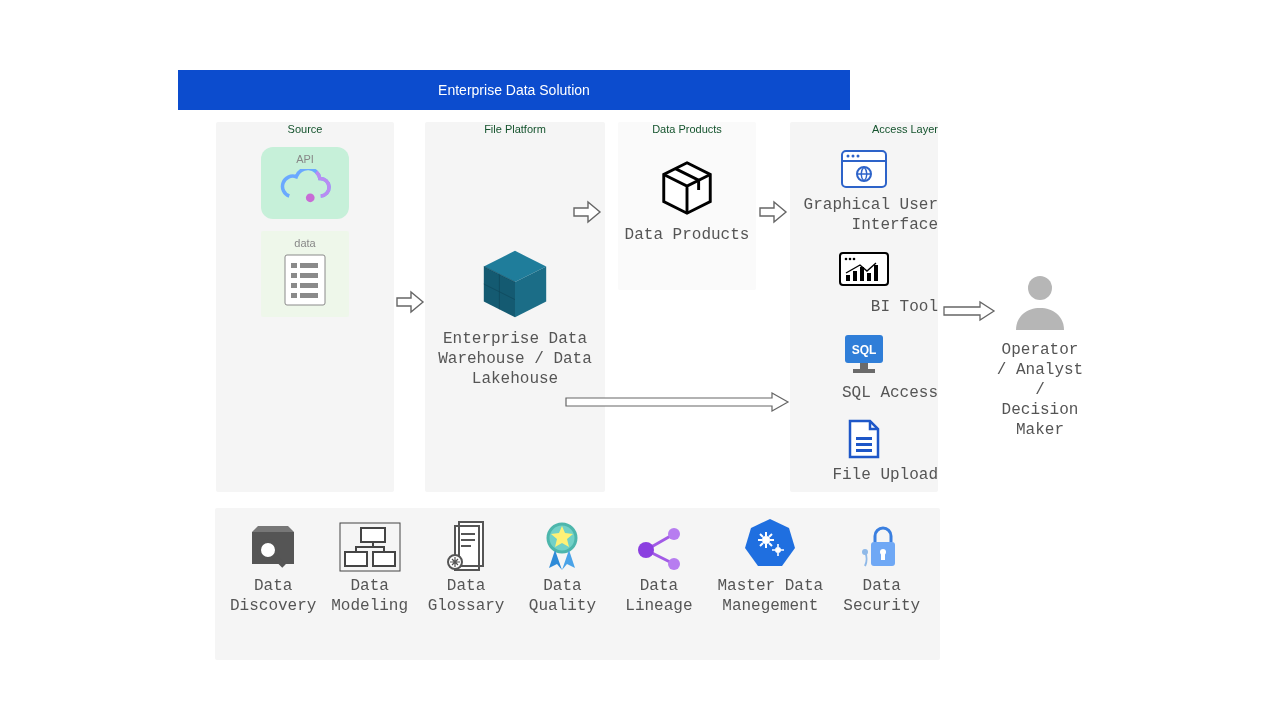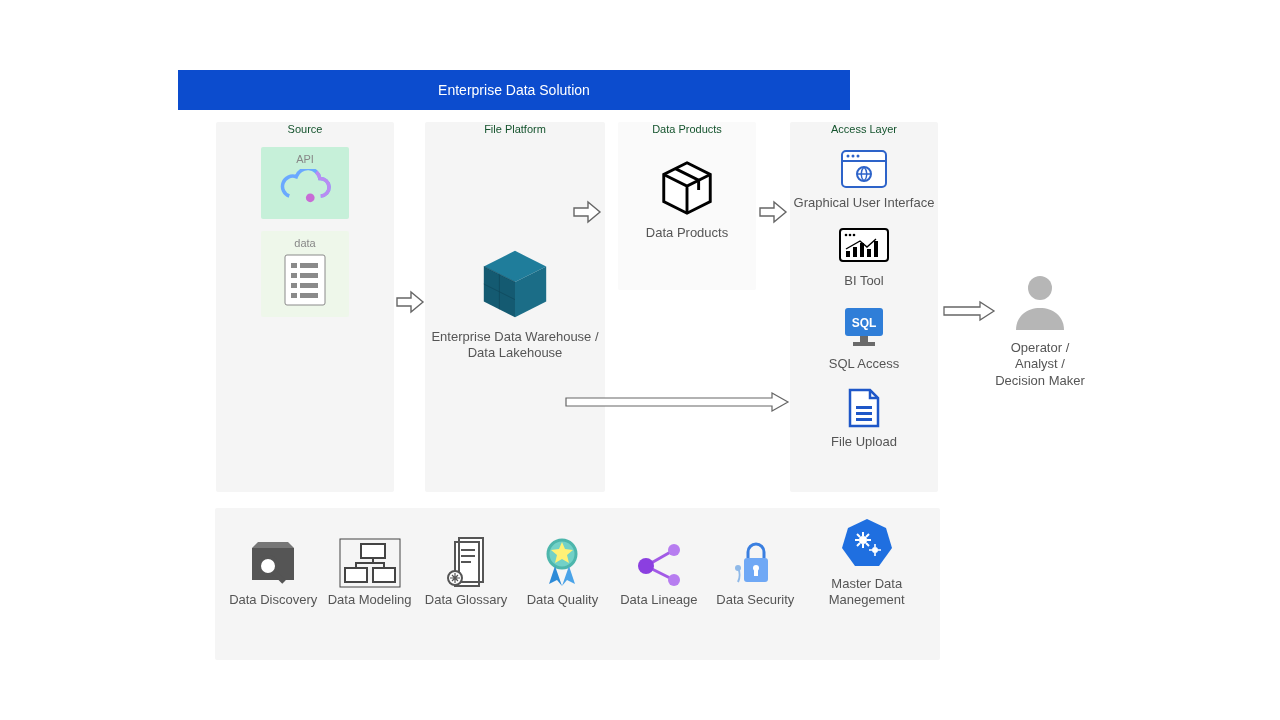--- a/index.html
+++ b/index.html
@@ -35,32 +35,32 @@
     font-size: 11px;
     color: #14532d;
     margin-top: 1px;
   }
   .sub-box {
     margin: 12px auto;
     border-radius: 2px;
     padding: 6px 0 10px 0;
     width: 88px;
   }
-  .sub-box.api { background: #c6f0d9; }
+  .sub-box.api { background: #c6f0d9; border-radius: 12px; }
   .sub-box.db  { background: #fdf6df; }
   .sub-box.data{ background: #eef7ea; }
   .sub-label { font-size: 11px; color: #888; margin-bottom: 4px; }
-  .node-label { font-size: 13px; color: #555; margin-top: 6px; line-height: 1.25; }
+  .node-label { font-size: 16px; color: #555; margin-top: 6px; line-height: 1.25; font-family: Liberation Mono, monospace; }
   svg { display: block; margin: 0 auto; }
 
   
   .col-source   { left: 216px; top: 122px; width: 178px; height: 370px; }
   .col-platform { left: 425px; top: 122px; width: 180px; height: 370px; }
   .col-products { left: 618px; top: 122px; width: 138px; height: 168px; background: #fafafa; }
-  .col-access   { left: 790px; top: 122px; width: 148px; height: 370px; }
+  .col-access   { left: 790px; top: 122px; width: 148px; height: 370px; text-align: right; }
 
   .gov-panel    { left: 215px; top: 508px; width: 725px; height: 152px; }
   .gov-row { display: flex; justify-content: space-around; align-items: flex-end; padding: 8px 10px 0 10px; }
   .gov-item { width: 90px; text-align: center; }
   .gov-item .node-label { margin-top: 4px; }
 
   .user-box { position: absolute; left: 995px; top: 270px; width: 90px; text-align: center; }
 
   
   .arrow { position: absolute; }
@@ -236,43 +236,43 @@
     <div class="gov-item">
       <svg width="50" height="46" viewBox="0 0 50 46">
         <line x1="12" y1="24" x2="40" y2="8" stroke="#a25ae6" stroke-width="3"></line>
         <line x1="12" y1="24" x2="40" y2="38" stroke="#a25ae6" stroke-width="3"></line>
         <circle cx="12" cy="24" r="8" fill="#8b3fe0"></circle>
         <circle cx="40" cy="8" r="6" fill="#b77df0"></circle>
         <circle cx="40" cy="38" r="6" fill="#b77df0"></circle>
       </svg>
       <div class="node-label">Data Lineage</div>
     </div>
-    <div class="gov-item">
-      <svg width="42" height="50" viewBox="0 0 42 50">
-        <rect x="10" y="20" width="24" height="24" rx="3" fill="#6fa8f5"></rect>
-        <path d="M14 20v-6a8 8 0 0 1 16 0v6" fill="none" stroke="#3a7fe0" stroke-width="3"></path>
-        <circle cx="22" cy="30" r="3" fill="#fff"></circle>
-        <rect x="20" y="30" width="4" height="8" fill="#fff"></rect>
-        <path d="M4 30c2 4 2 10 0 14" fill="none" stroke="#8fb9e8" stroke-width="2"></path>
-        <circle cx="4" cy="30" r="3" fill="#8fb9e8"></circle>
-      </svg>
-      <div class="node-label">Data Security</div>
-    </div>
     <div class="gov-item" style="width:120px">
       <svg width="56" height="56" viewBox="0 0 56 56">
         <polygon points="28,3 47,12 53,32 40,50 16,50 3,32 9,12" fill="#1f6fe0"></polygon>
         <g fill="#fff">
           <circle cx="24" cy="24" r="4"></circle>
             <path d="M24 16v4M24 28v4M16 24h4M28 24h4M18 18l3 3M30 30l-3-3M30 18l-3 3M18 30l3-3" stroke="#fff" stroke-width="2"></path>
           <circle cx="36" cy="34" r="3"></circle>
             <path d="M36 28v3M36 37v3M30 34h3M39 34h3" stroke="#fff" stroke-width="1.6"></path>
         </g>
       </svg>
       <div class="node-label">Master Data Manegement</div>
     </div>
+    <div class="gov-item">
+      <svg width="42" height="50" viewBox="0 0 42 50">
+        <rect x="10" y="20" width="24" height="24" rx="3" fill="#6fa8f5"></rect>
+        <path d="M14 20v-6a8 8 0 0 1 16 0v6" fill="none" stroke="#3a7fe0" stroke-width="3"></path>
+        <circle cx="22" cy="30" r="3" fill="#fff"></circle>
+        <rect x="20" y="30" width="4" height="8" fill="#fff"></rect>
+        <path d="M4 30c2 4 2 10 0 14" fill="none" stroke="#8fb9e8" stroke-width="2"></path>
+        <circle cx="4" cy="30" r="3" fill="#8fb9e8"></circle>
+      </svg>
+      <div class="node-label">Data Security</div>
+    </div>
   </div>
 </div>
 
 <svg class="arrow" style="left:395px;top:290px" width="30" height="24" viewBox="0 0 30 24">
   <path d="M2 8h14V2l12 10-12 10v-6H2Z" fill="#fff" stroke="#666" stroke-width="1.4"></path>
 </svg>
 <svg class="arrow" style="left:572px;top:200px" width="30" height="24" viewBox="0 0 30 24">
   <path d="M2 8h14V2l12 10-12 10v-6H2Z" fill="#fff" stroke="#666" stroke-width="1.4"></path>
 </svg>
 <svg class="arrow" style="left:758px;top:200px" width="30" height="24" viewBox="0 0 30 24">

